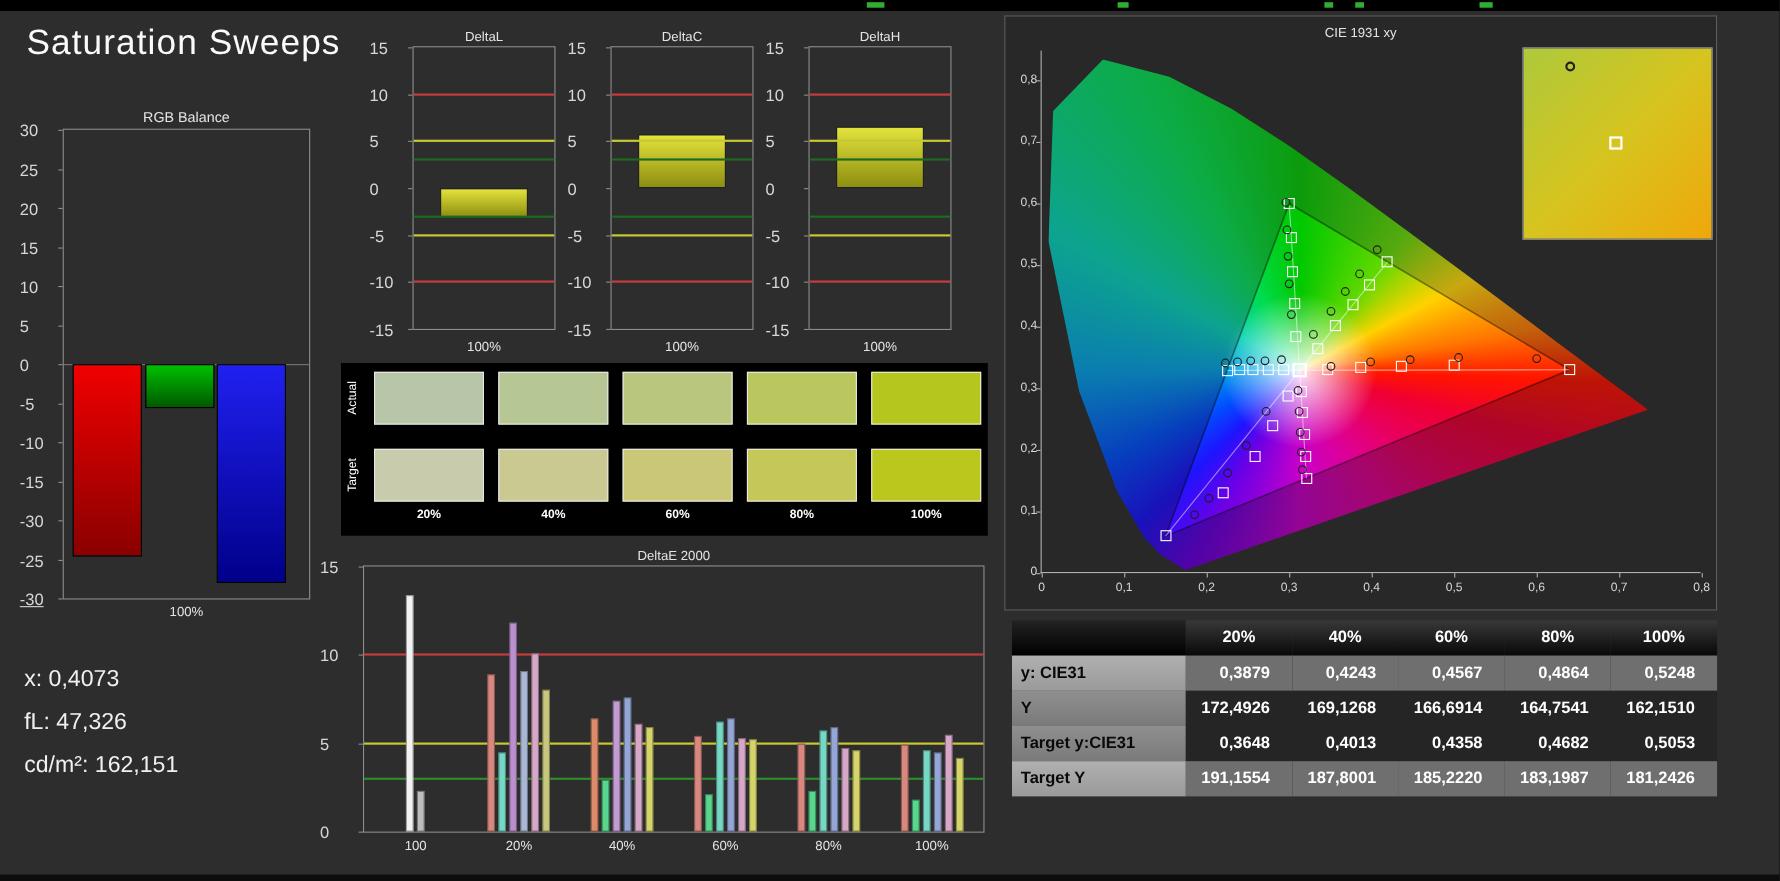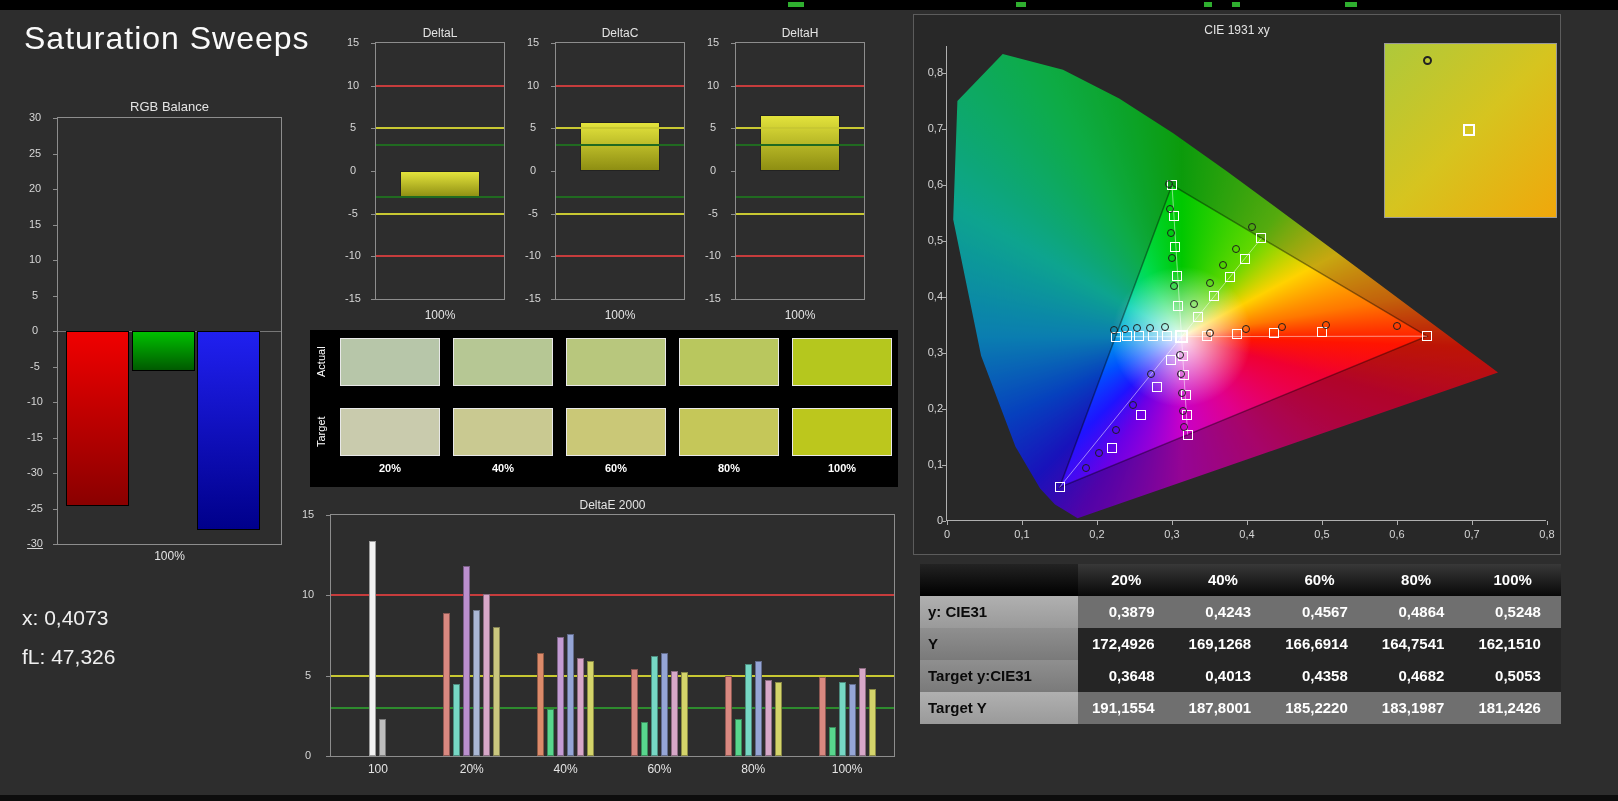--- a/index.html
+++ b/index.html
@@ -14,21 +14,21 @@
   .page-title { position:absolute; left:24px; top:20px; font-size:32px; font-weight:300;
                 color:#fafafa; letter-spacing:1px; }
 
   
   .rb-title { position:absolute; left:57px; top:99px; width:225px; text-align:center; font-size:13px; color:#e4e4e4; }
   .rb-plot  { position:absolute; left:57px; top:117px; width:225px; height:428px; border:1px solid #8d8d8d; }
   .rb-xlabel{ position:absolute; left:57px; top:549px; width:225px; text-align:center; font-size:12px; color:#e4e4e4; }
   .rgbbar { position:absolute; border:1px solid #000; }
   .zeroline { position:absolute; left:0; right:0; height:1px; background:#777; }
 
-  .ticklab { position:absolute; width:34px; left:-40px; text-align:center; font-size:11px; color:#d6d6d6; }
+  .ticklab { position:absolute; width:34px; left:-40px; text-align:left; font-size:15px; color:#d6d6d6; }
   .tickmark{ position:absolute; width:4px; height:1px; background:#8d8d8d; }
 
   
   .cr-title { position:absolute; left:22px; top:570px; font-size:25px; color:#f4f4f4; }
   .cr-items { position:absolute; left:22px; top:606px; width:270px; }
   .cr-item  { height:39px; font-size:21px; color:#f0f0f0; }
 
   
   .delta-wrap { position:absolute; left:375px; top:26px; width:545px; height:300px; }
   .dtitle  { position:absolute; top:0; width:130px; text-align:center; font-size:12px; color:#e4e4e4; }
@@ -137,20 +137,21 @@
       <div class="zeroline" style="top: 213px;"></div>
       <div class="rgbbar" style="left: 8px; top: 213px; width: 63px; height: 174.66px; background: linear-gradient(rgb(240, 0, 0), rgb(138, 0, 0));"></div>
       <div class="rgbbar" style="left: 73.5px; top: 213px; width: 63px; height: 39.76px; background: linear-gradient(rgb(0, 192, 0), rgb(0, 90, 0));"></div>
       <div class="rgbbar" style="left: 139px; top: 213px; width: 63px; height: 198.8px; background: linear-gradient(rgb(32, 32, 240), rgb(0, 0, 138));"></div>
     </div>
   <div class="rb-xlabel">100%</div>
 
   <div class="cr-items">
       <div class="cr-item"><span>x: </span><span>0,4073</span></div>
       <div class="cr-item"><span>fL: </span><span>47,326</span></div>
+      <div class="cr-item"><span>cd/m²: </span><span>162,151</span></div>
     </div>
 
   <div class="delta-wrap">
       <div class="dtitle" style="left: 0px;">DeltaL</div>
       <div class="dplot" style="left: 0px;">
         <div class="ticklab" style="top: -7px;">15</div>
         <div class="tickmark" style="left: -5px; top: 0px;"></div>
         <div class="ticklab" style="top: 35.6667px;">10</div>
         <div class="tickmark" style="left: -5px; top: 42.6667px;"></div>
         <div class="ticklab" style="top: 78.3333px;">5</div>

